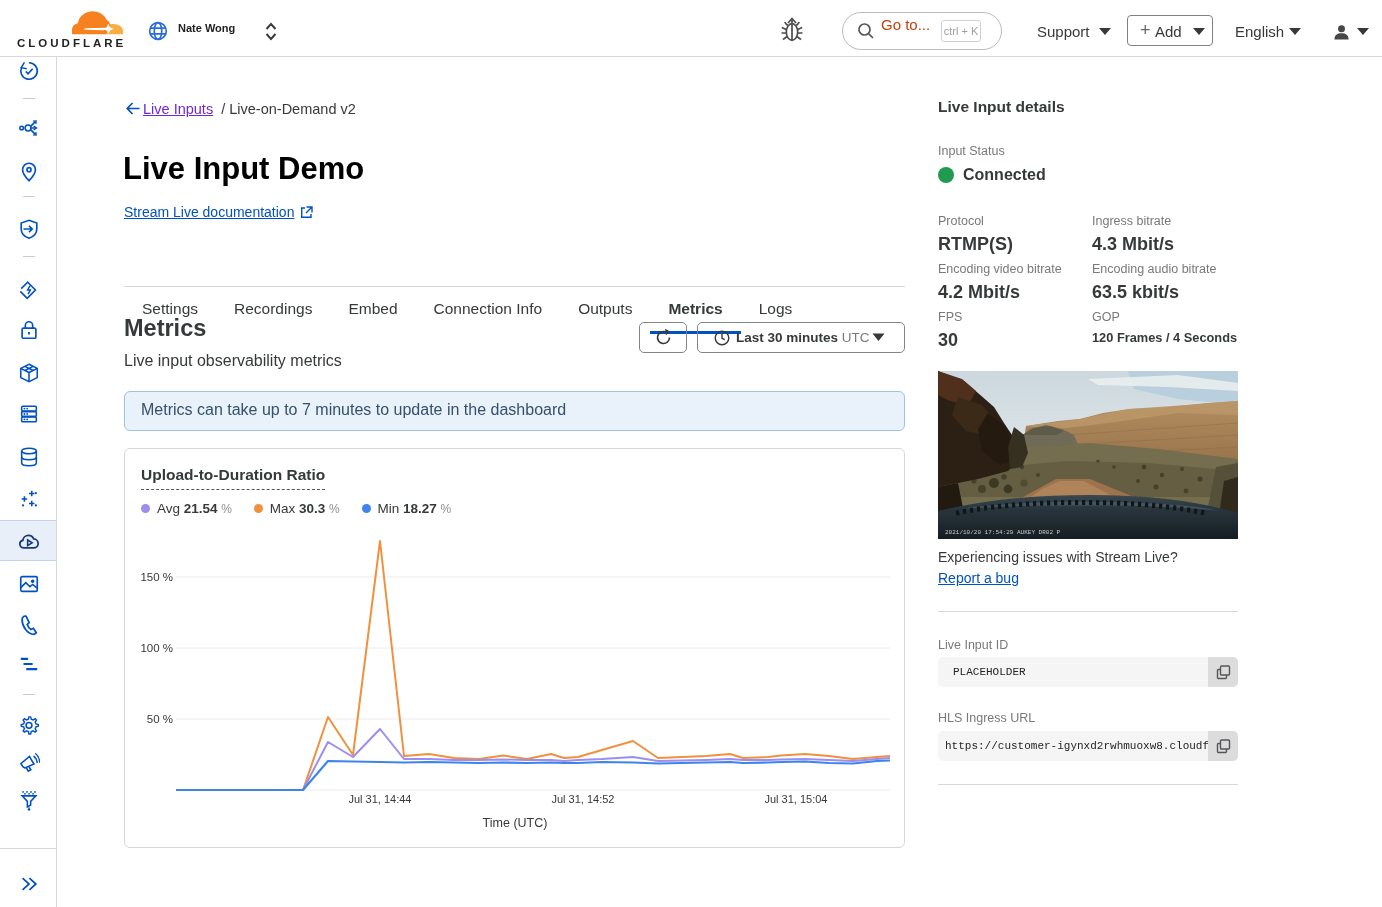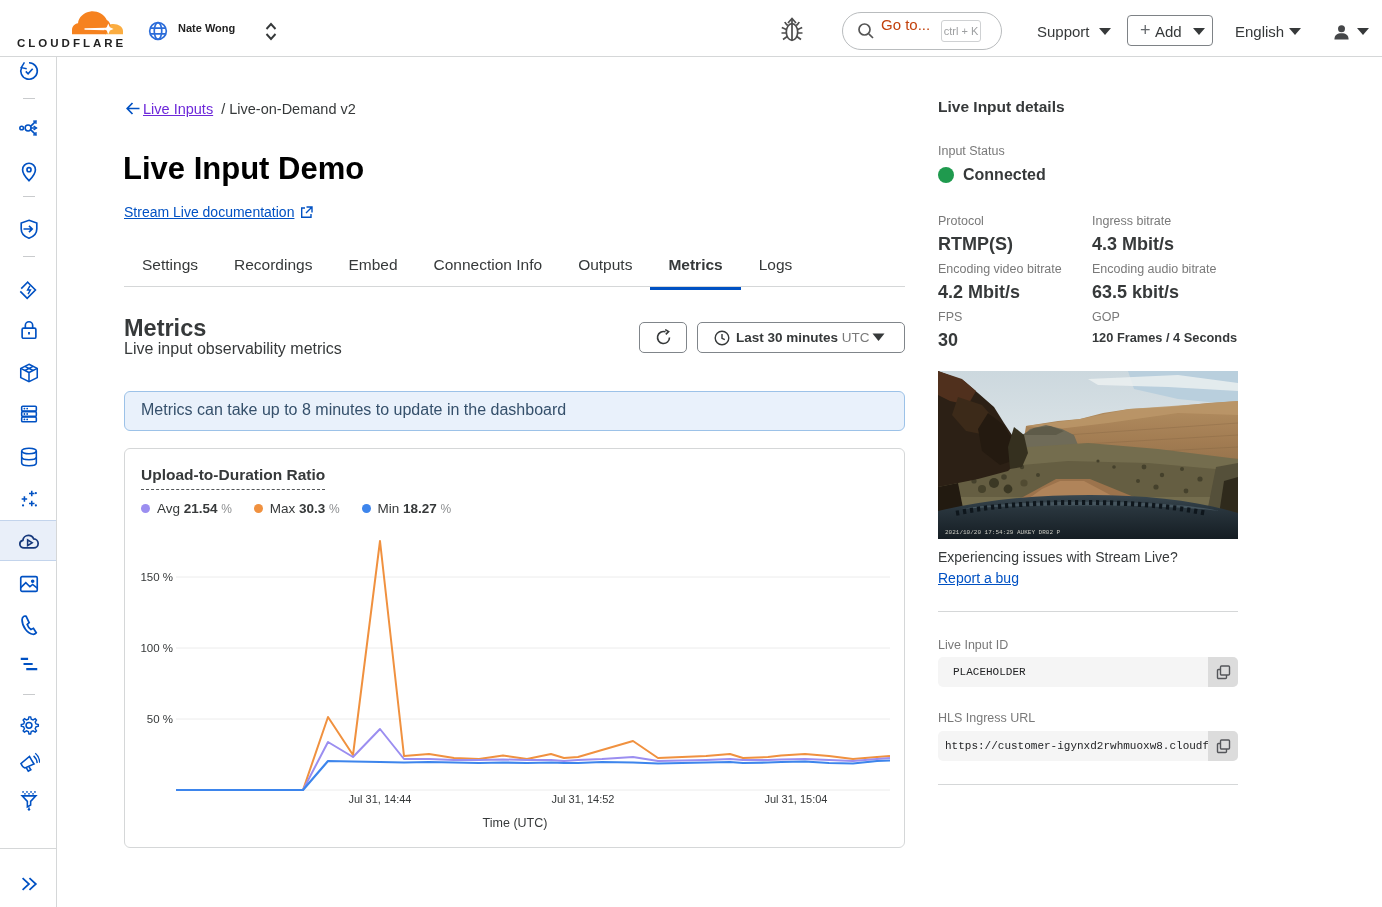--- a/index.html
+++ b/index.html
@@ -11,21 +11,21 @@
 #header { position:absolute; left:0; top:0; width:1382px; height:57px; background:#fff; border-bottom:1px solid #d5d7d8; z-index:5; }
 
 #sidebar { position:absolute; left:0; top:57px; width:57px; height:850px; background:#fff; border-right:1px solid #d5d7d8; }
 .sic { position:absolute; left:18px; width:22px; height:22px; color:#0051c3; }
 .sic svg { width:22px; height:22px; display:block; }
 .sdiv { position:absolute; left:23px; width:12px; border-top:1px solid #c9cbcd; }
 #sideactive { position:absolute; left:0; top:463px; width:56px; height:41px; background:#e9eff9; border-top:1px solid #c3d4ec; border-bottom:1px solid #c3d4ec; }
 
 a { color:#0051c3; }
 .mono { font-family:"Liberation Mono", monospace; }
-.tab { display:inline-block; padding:0 18px 13px 18px; }
+.tab { display:inline-block; padding:0 18px 13px 18px;margin-top:44px; }
 .tabactive { font-weight:bold; border-bottom:3px solid #0051c3; }
 .ld { display:inline-block; width:9px; height:9px; border-radius:50%; margin-right:7px; }
 .lgi { margin-right:18px; }
 .lgi b { font-weight:bold; }
 .lgi .pct { color:#8d8f91; font-size:12px; }
 .rlabel { position:absolute; font-size:12.5px; color:#797979; }
 .rvalue { position:absolute; font-size:18px; font-weight:bold; color:#36393a; }
 </style>
 </head>
 <body>
@@ -252,38 +252,38 @@
         <path d="M5 2 H1.7 V11.3 H11 V8"></path>
         <path d="M6.5 1 H12 V6.5 M12 1 L6 7"></path>
       </svg>
 
     <div class="abs" style="left:124px;top:248px;width:781px;height:39px;border-bottom:1px solid #d5d7d8"></div>
     <div id="tabs" class="abs" style="left:124px;top:256px;font-size:15.5px;color:#36393a;white-space:nowrap">
       <span class="tab">Settings</span><span class="tab">Recordings</span><span class="tab">Embed</span><span class="tab">Connection Info</span><span class="tab">Outputs</span><span class="tab tabactive">Metrics</span><span class="tab">Logs</span>
     </div>
 
     <div class="abs" style="left:124px;top:317px;font-size:23.5px;font-weight:bold;color:#36393a;line-height:1">Metrics</div>
-    <div class="abs" style="left:124px;top:340px;font-size:16px;color:#36393a;line-height:1.1">Live input observability metrics</div>
+    <div class="abs" style="left:124px;top:352px;font-size:16px;color:#36393a;line-height:1.1">Live input observability metrics</div>
     <div class="abs" style="left:639px;top:322px;width:48px;height:31px;border:1px solid #80858a;border-radius:5px"></div>
     <svg class="abs" style="left:655px;top:329px" width="17" height="17" viewBox="0 0 17 17" fill="none" stroke="#36393a" stroke-width="1.6">
         <path d="M14.5 8.5 A6 6 0 1 1 10.5 2.85"></path>
         <path d="M10.2 0.6 L13.6 2.6 L10.8 5.4" fill="none"></path>
       </svg>
     <div class="abs" style="left:697px;top:322px;width:208px;height:31px;border:1px solid #80858a;border-radius:5px"></div>
     <svg class="abs" style="left:714px;top:330px" width="16" height="16" viewBox="0 0 16 16" fill="none" stroke="#36393a" stroke-width="1.4">
         <circle cx="8" cy="8" r="6.8"></circle>
         <path d="M8 4 V8.3 L10.8 9.6"></path>
       </svg>
     <div class="abs" style="left:736px;top:330px;font-size:13.5px;font-weight:bold;color:#36393a">Last 30 minutes <span style="font-weight:normal;color:#797979">UTC</span></div>
     <svg class="abs" style="left:872px;top:333px" width="13" height="9" viewBox="0 0 13 9">
         <path d="M0.5 0.5 L6.5 8 L12.5 0.5 Z" fill="#36393a"></path>
       </svg>
 
     <div class="abs" style="left:124px;top:391px;width:781px;height:40px;background:#e9f1fb;border:1px solid #9cc2e8;border-radius:6px"></div>
-    <div class="abs" style="left:141px;top:401px;font-size:16px;color:#35506b">Metrics can take up to 8 minutes to update in the dashboard</div>
+    <div class="abs" style="left:141px;top:401px;font-size:16px;color:#35506b">Metrics can take up to 7 minutes to update in the dashboard</div>
 
     <div class="abs" style="left:124px;top:448px;width:781px;height:400px;border:1px solid #d5d7d8;border-radius:6px"></div>
     <div class="abs" style="left:141px;top:466px;font-size:15.5px;font-weight:bold;color:#36393a;border-bottom:1.5px dashed #55585a;padding-bottom:5px">Upload-to-Duration Ratio</div>
     <div id="legend" class="abs" style="left:141px;top:501px;font-size:13.5px;color:#36393a">
       <span class="lgi"><span class="ld" style="background:#9b8ef0"></span>Avg <b>21.54</b> <span class="pct">%</span></span>
       <span class="lgi"><span class="ld" style="background:#f0913f"></span>Max <b>30.3</b> <span class="pct">%</span></span>
       <span class="lgi"><span class="ld" style="background:#3d85ec"></span>Min <b>18.27</b> <span class="pct">%</span></span>
     </div>
     <svg id="chart" class="abs" style="left:124px;top:448px" width="781" height="400" viewBox="0 0 781 400">
       <g stroke="#ececec" stroke-width="1">

